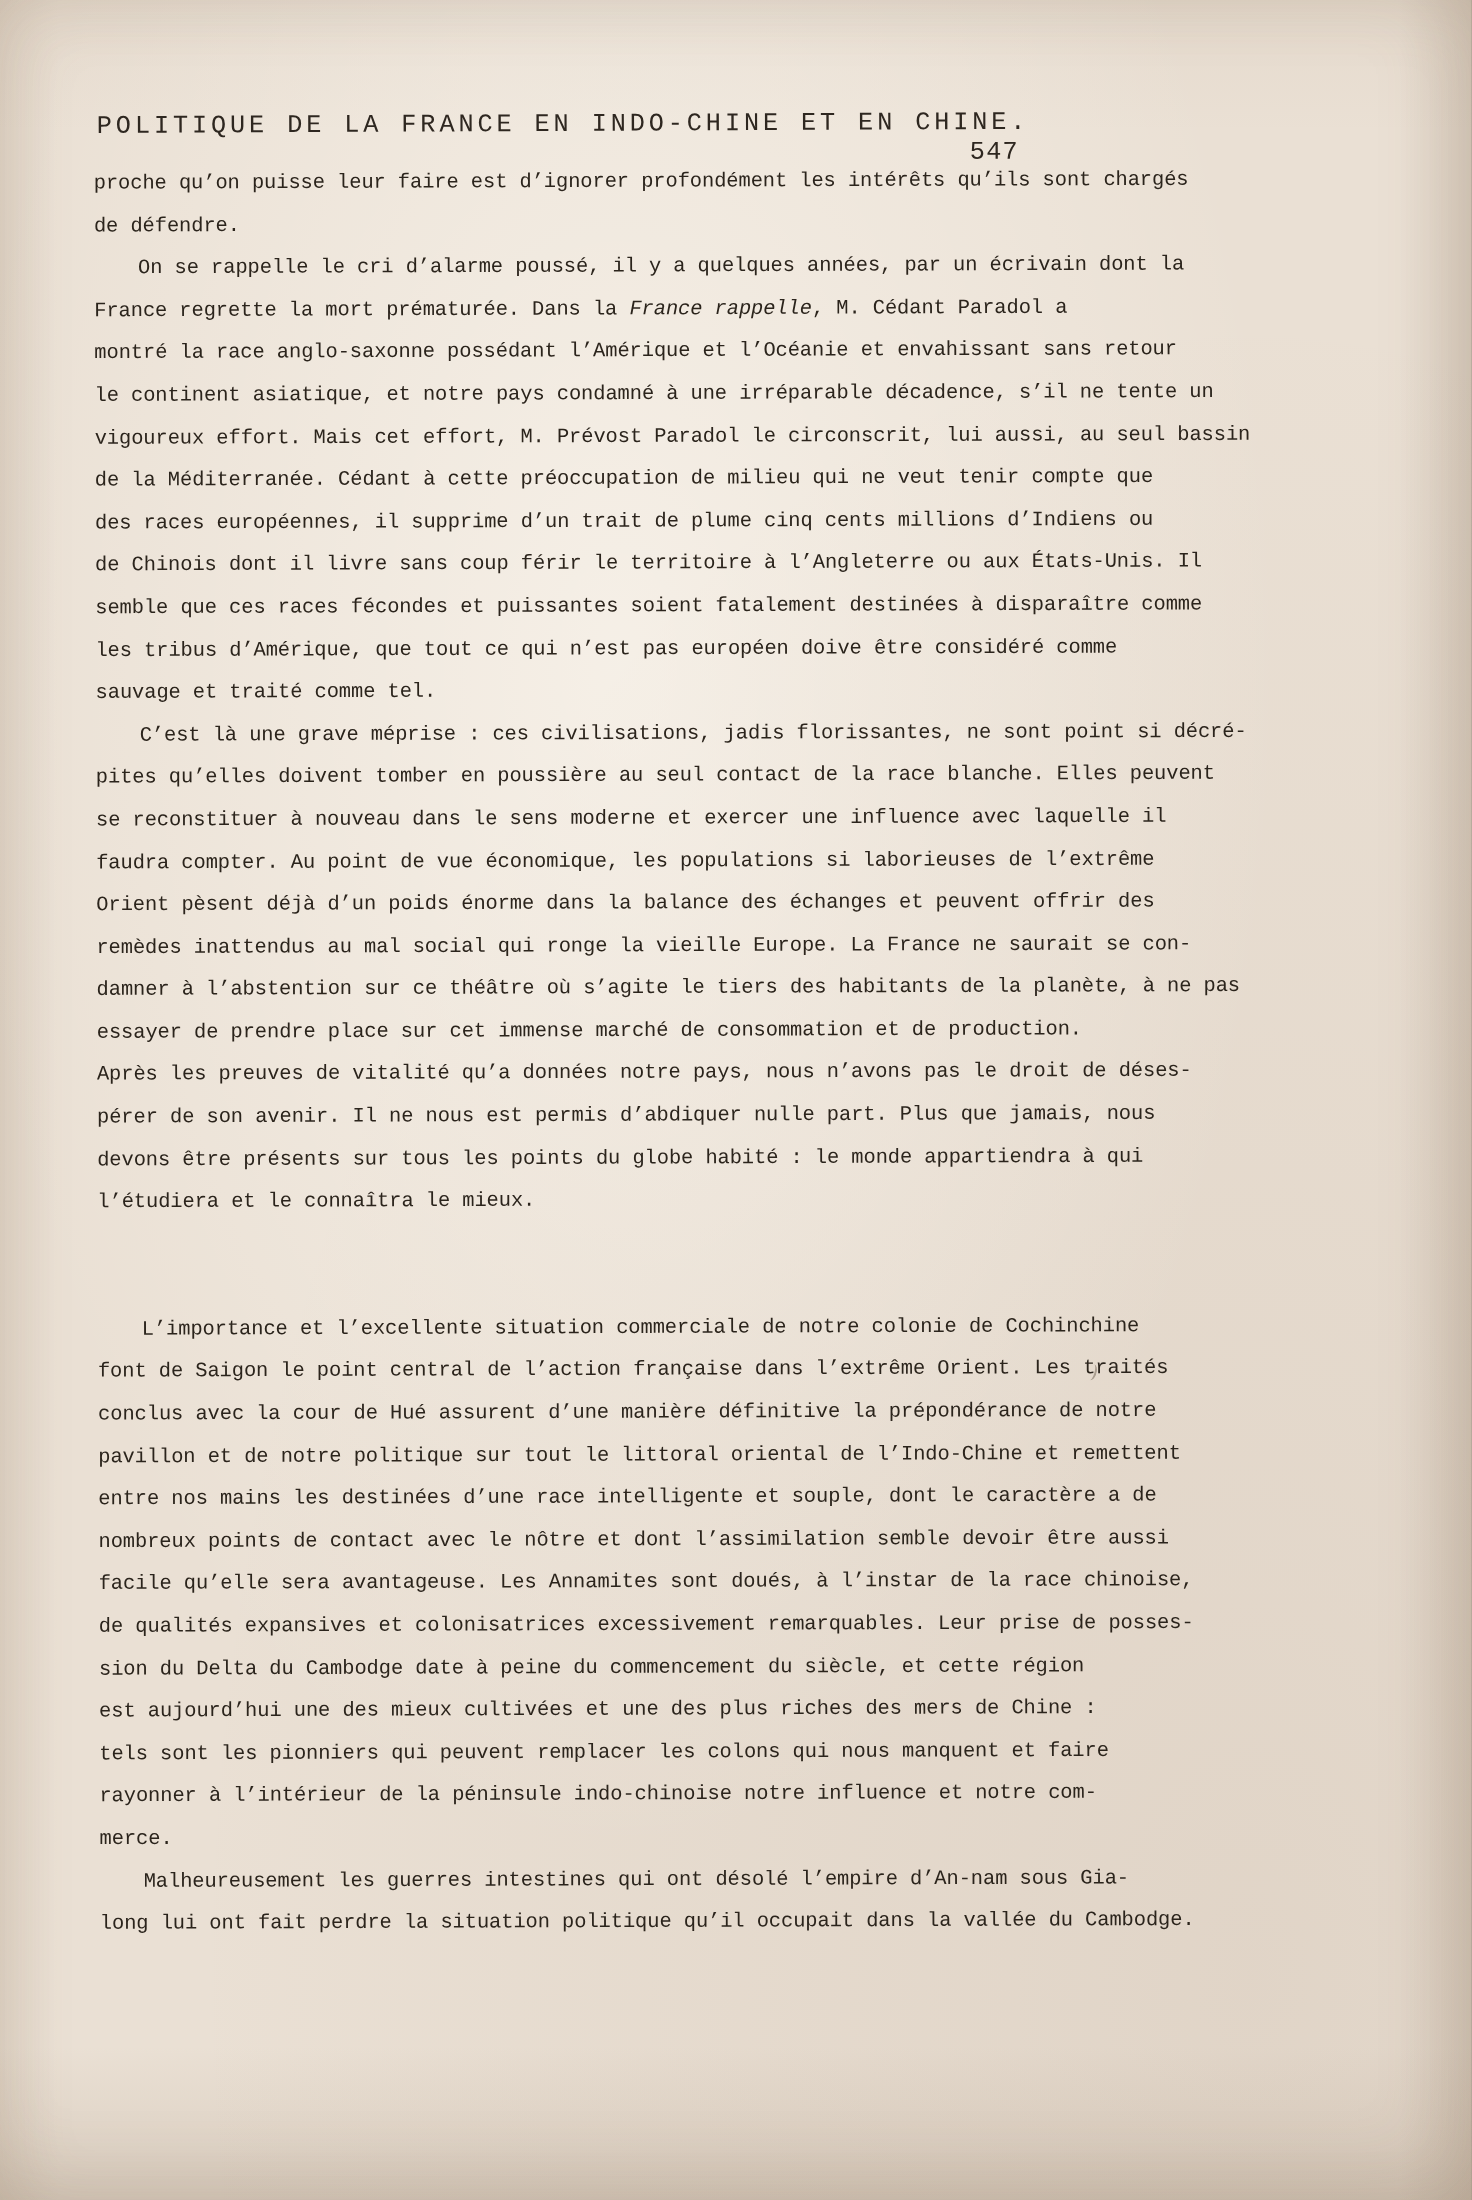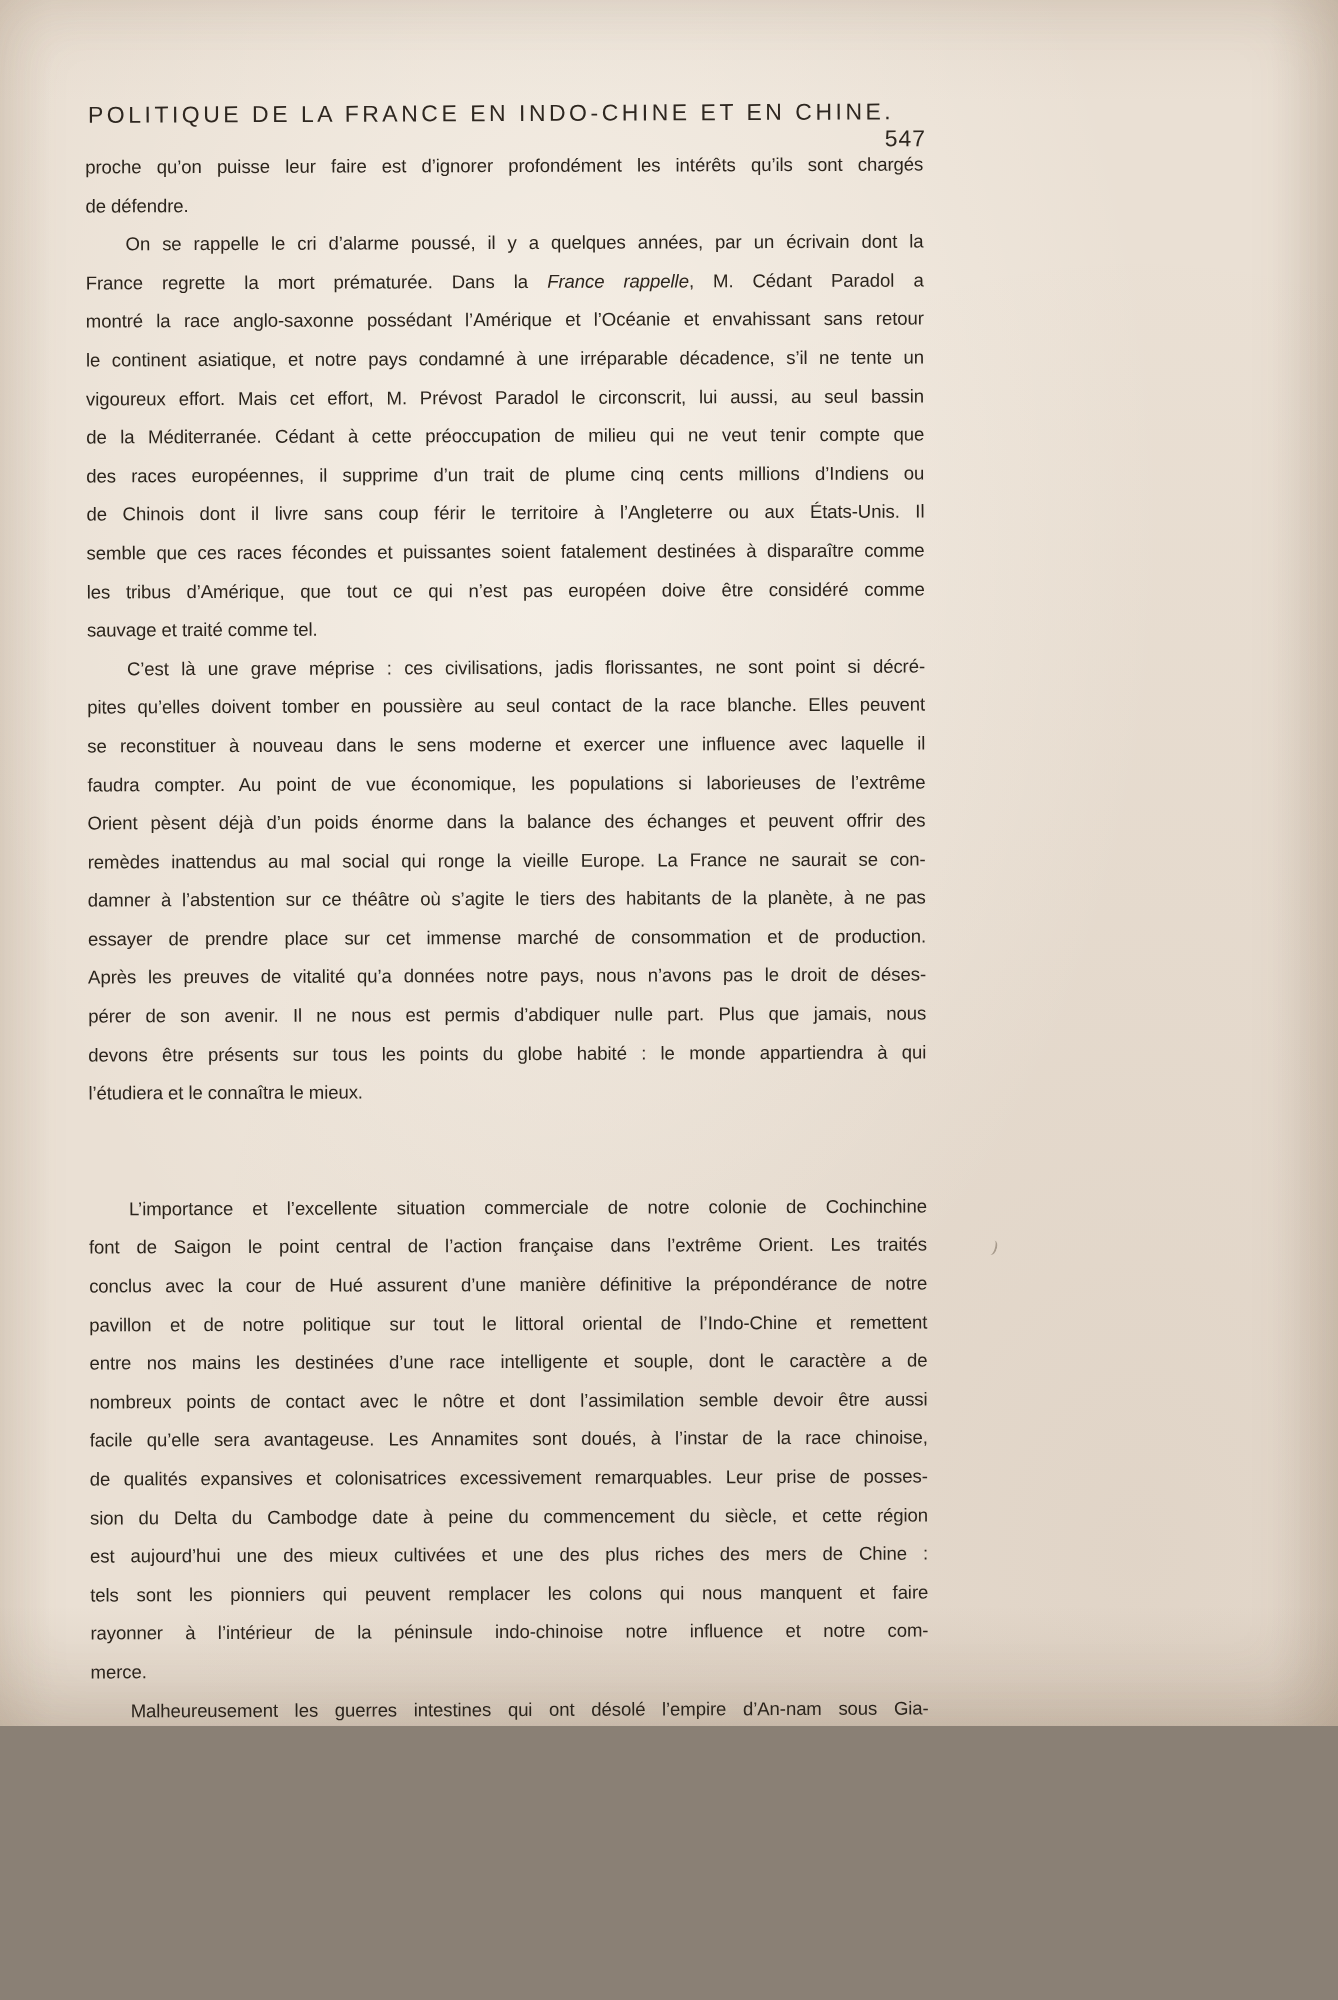--- a/index.html
+++ b/index.html
@@ -1,28 +1,28 @@
 <!DOCTYPE html>
 <html lang="fr"><head>
 <meta charset="utf-8">
 <style>
   html,body{margin:0;padding:0;background:#8a8075;}
   .page{
     position:relative;
-    width:1338px;height:1726px;
+    width:1338px;height:2000px;
     margin:0 auto;
     background-color:#eae0d4;
     background-image:
       radial-gradient(ellipse at 42% 30%, rgba(255,252,246,0.55) 0%, rgba(255,252,246,0) 55%),
       radial-gradient(ellipse at 85% 90%, rgba(140,110,85,0.10) 0%, rgba(140,110,85,0) 60%),
       linear-gradient(to bottom, rgba(150,120,95,0.06) 0%, rgba(150,120,95,0) 6%, rgba(150,120,95,0) 93%, rgba(120,95,70,0.14) 100%),
       linear-gradient(to right, rgba(150,120,95,0.08) 0%, rgba(150,120,95,0) 4%, rgba(150,120,95,0) 95%, rgba(120,95,70,0.12) 100%);
     box-shadow: inset -20px -16px 70px rgba(120,95,70,0.16), inset 14px 8px 60px rgba(140,115,90,0.10);
     overflow:hidden;
-    font-family:Liberation Sans, sans-serif;
+    font-family:Liberation Mono, monospace;
     color:#2b241c;
   }
   .header-row{
     position:absolute;left:88px;top:100px;width:838px;height:34px;
     transform:rotate(-0.25deg);
   }
   .header-title{
     position:absolute;left:0;right:52px;top:0;
     text-align:center;
     font-size:23px;letter-spacing:3.5px;

